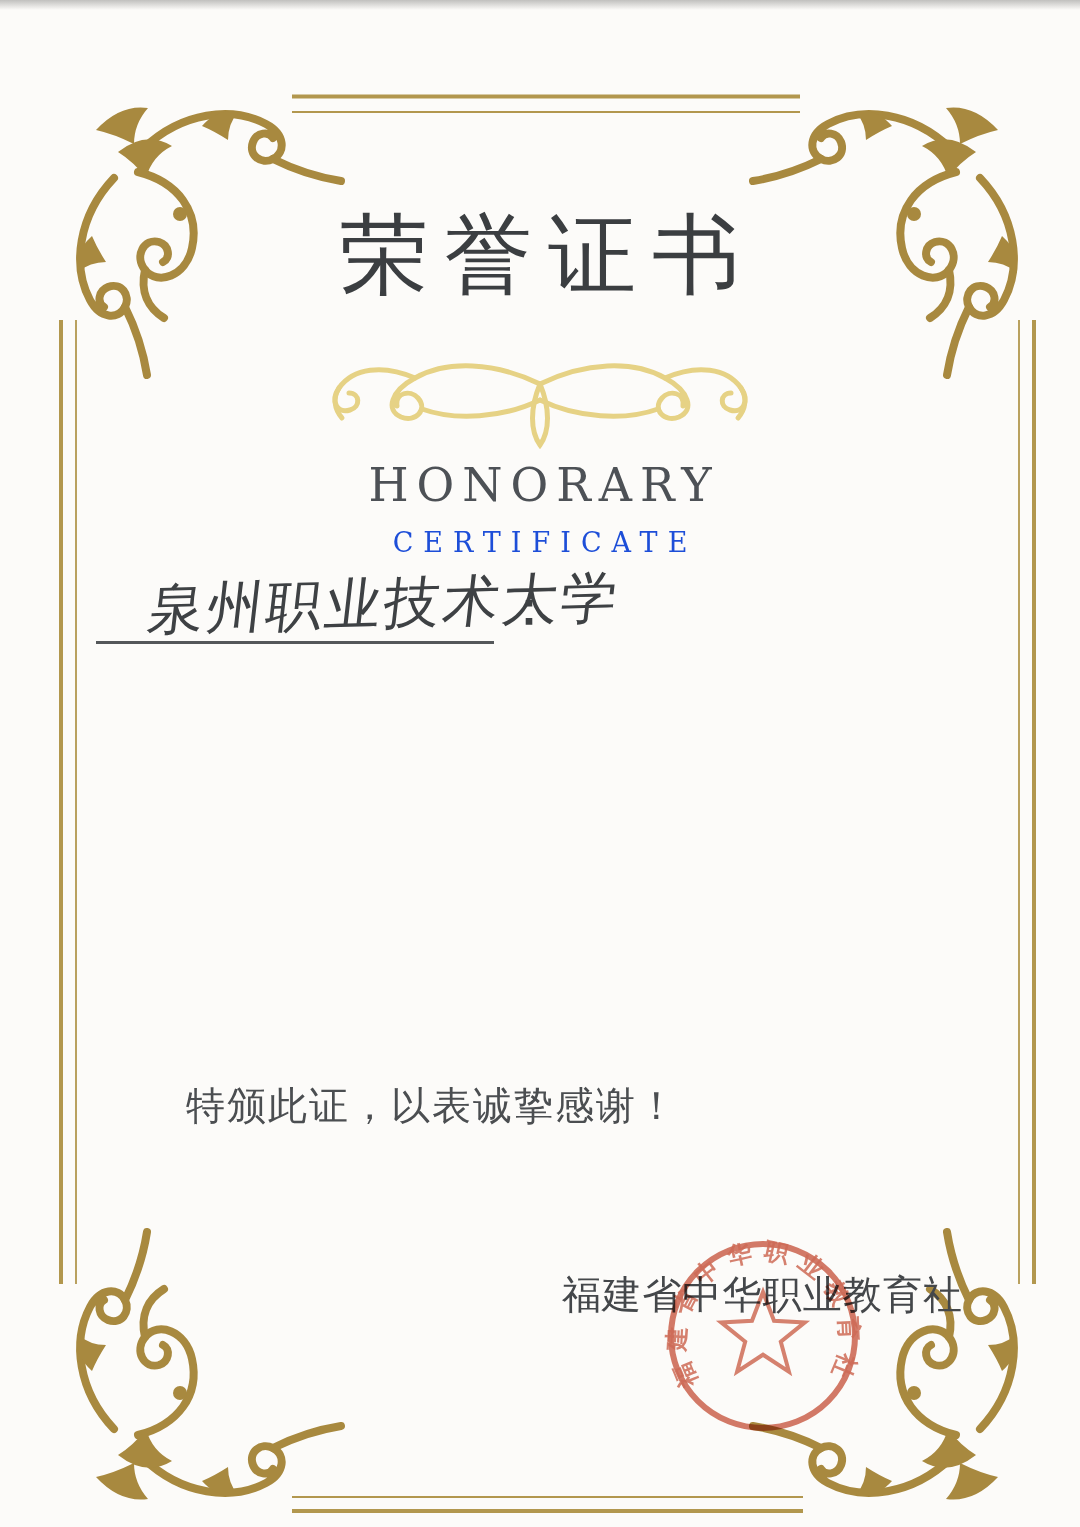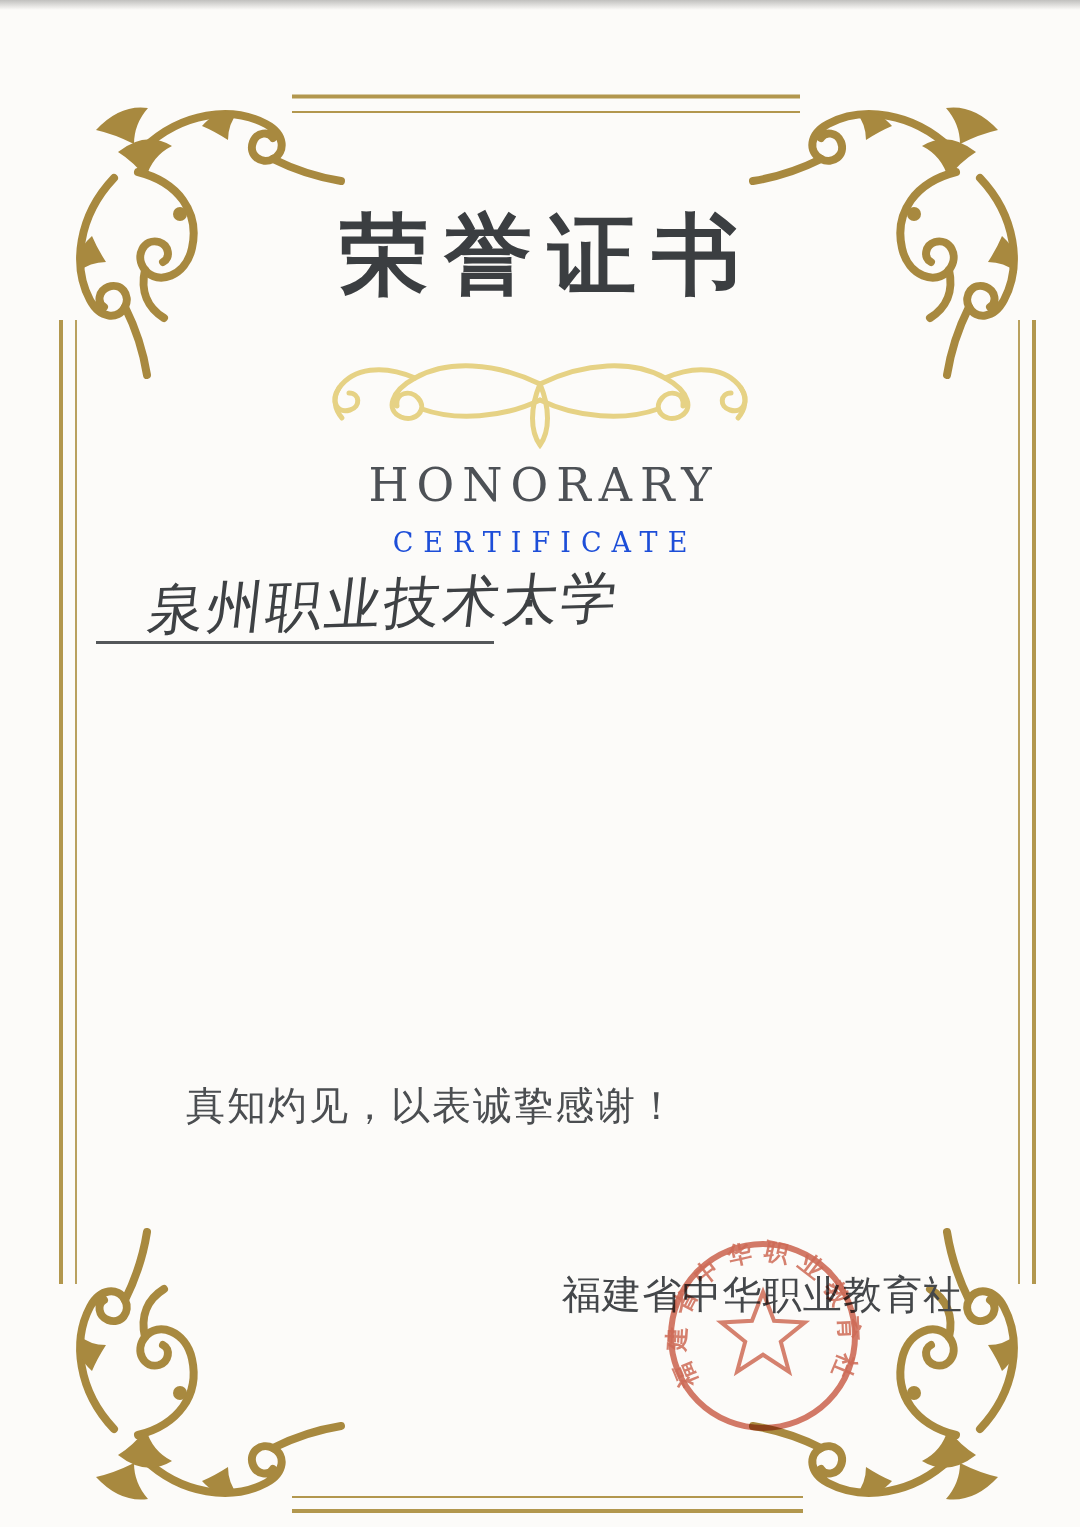--- a/index.html
+++ b/index.html
@@ -11,21 +11,21 @@
   .scan-edge{
     position:absolute; left:0; top:0; width:100%; height:10px;
     background:linear-gradient(to bottom, rgba(120,120,118,.45), rgba(120,120,118,0));
   }
   .frame{ position:absolute; left:0; top:0; }
 
   .title{
     position:absolute; left:0; top:196px; width:100%; margin:0;
     text-align:center; color:#3b3e41;
     font-family:"DejaVu Serif","Liberation Serif",serif;
-    font-size:88px; font-weight:700; letter-spacing:16px; text-indent:16px;
+    font-size:88px; font-weight:400; letter-spacing:16px; text-indent:16px;
   }
   .flourish{ position:absolute; left:325px; top:346px; }
 
   .honorary{
     position:absolute; left:0; top:458px; width:100%;
     text-align:center; color:#4d5156;
     font-family:"DejaVu Serif","Liberation Serif",serif;
     font-size:46px; font-weight:500; letter-spacing:8px; text-indent:8px;
   }
   .certword{
@@ -139,21 +139,21 @@
   <div class="honorary">HONORARY</div>
   <div class="certword">CERTIFICATE</div>
 
   <div class="recipient">
     <span class="handwriting">泉州职业技术大学</span>
     <div class="recipient-underline"></div>
     <span class="recipient-colon">：</span>
   </div>
 
 
-  <div class="closing">真知灼见，以表诚挚感谢！</div>
+  <div class="closing">特颁此证，以表诚挚感谢！</div>
 
   <div class="signature">
     <div>福建省中华职业教育社</div>
   </div>
 
   <svg class="seal" width="202" height="208" viewBox="-101 -104 202 208">
     <circle cx="0" cy="0" r="92" fill="none" stroke="#c8523a" stroke-width="6" opacity="0.9"></circle>
     <path d="M0,-44 L11,-15.2 L41.8,-13.6 L17.8,5.8 L25.9,35.6 L0,18.7 L-25.9,35.6 L-17.8,5.8 L-41.8,-13.6 L-11,-15.2 Z" fill="none" stroke="#c8523a" stroke-width="4" opacity="0.85"></path>
     <defs>
       <path id="sealArc" d="M -64,46 A 78,78 0 1 1 64,46" fill="none"></path>

